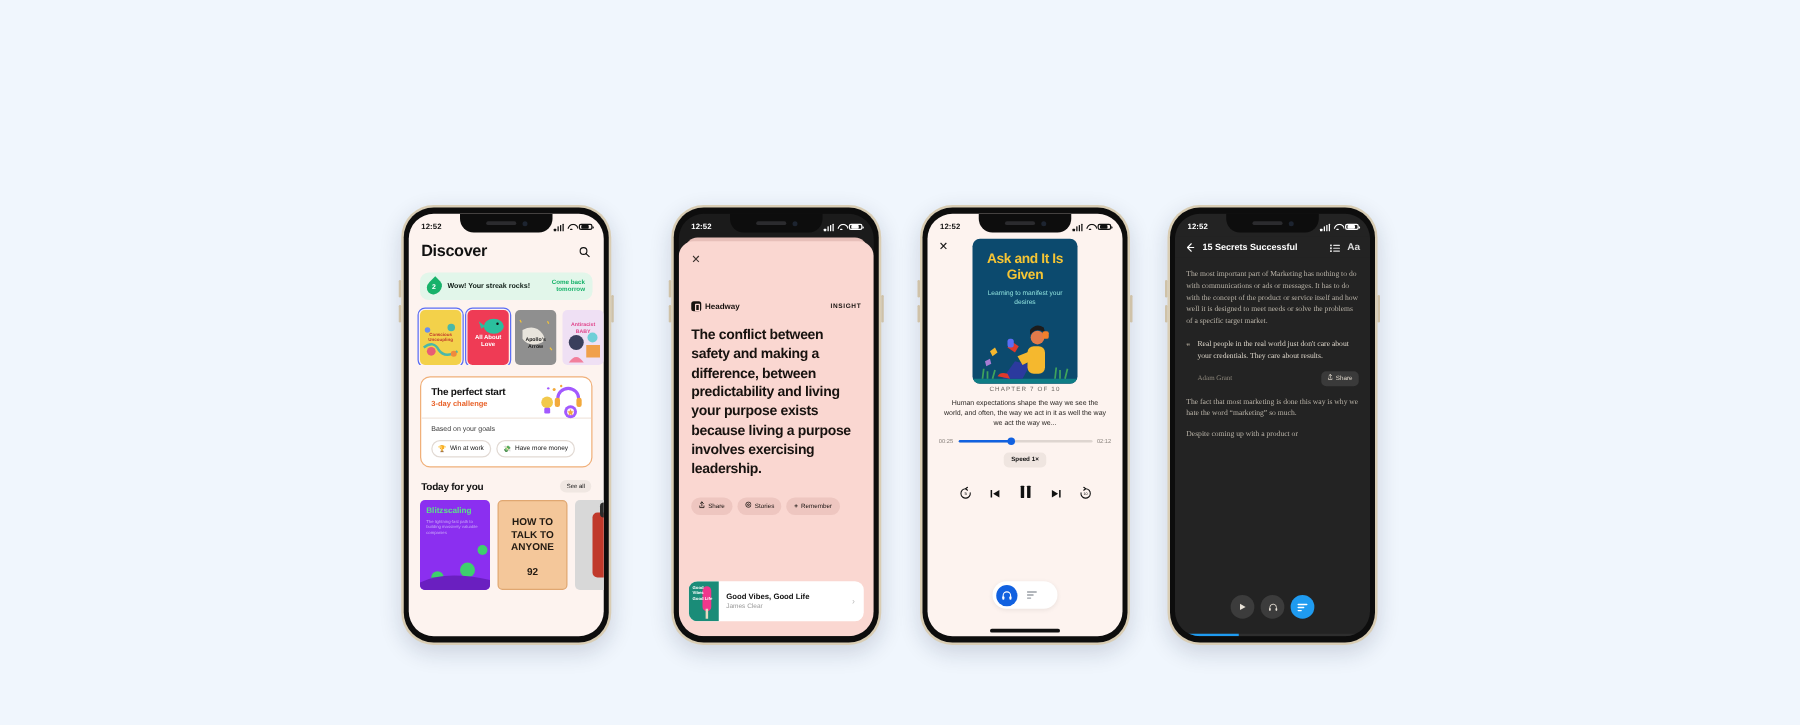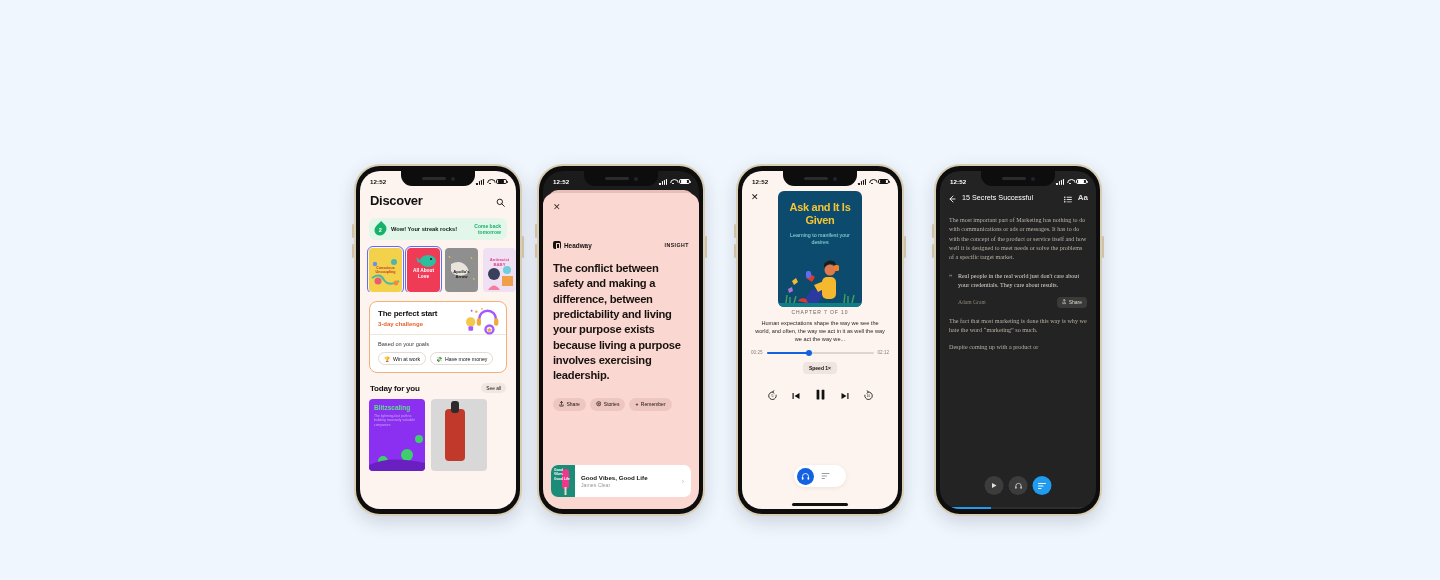--- a/index.html
+++ b/index.html
@@ -76,21 +76,21 @@
 
   .home-ind {
     position: absolute; bottom: 3.5px; left: 50%; transform: translateX(-50%);
     width: 56px; height: 2.6px; border-radius: 2px; z-index: 30;
   }
 
   
   .btn-side { position:absolute; background:#cfc2a8; border-radius:1px; }
 
   
-  #phone1 { left: 354px; top: 164px; }
+  #phone1 { left: 321px; top: 164px; }
   .p1 { background: #fdf3ef; color: #111; }
   .p1 .statusbar { color: #111; }
   .p1-top { padding: 20px 10px 0 10px; }
   .p1-search { position: absolute; right: 11px; top: 22px; }
   .p1-title { font-size: 13px; font-weight: bold; letter-spacing: -.3px; margin-top: 2px;}
   .streak {
     margin: 10px 9px 0 9px; background: #e2f6ea; border-radius: 7px;
     height: 22px; display:flex; align-items:center; gap:5px; padding: 0 6px;
   }
   .flame { width: 11px; height: 13px; background: #17b26a;
@@ -199,21 +199,21 @@
 
   
   #phone4 { left: 934px; top: 164px; }
   .p4 { background:#232323; color:#e8e2d8; }
   .p4 .statusbar{ color:#fff; }
   .p4-header {
     position:absolute; top:18px; left:0; right:0; height:17px;
     display:flex; align-items:center; gap:6px; padding: 0 8px;
     background:#232323; z-index:20;
   }
-  .p4-title { font-size: 7.2px; font-weight:normal; flex:1; white-space:nowrap; overflow:hidden; color:#fff;}
+  .p4-title { font-size: 7.2px; font-weight:bold; flex:1; white-space:nowrap; overflow:hidden; color:#fff;}
   .p4-body { position:absolute; top:36px; left:0; right:0; bottom:0; padding: 0 9px;
     font-family: "Liberation Serif", serif; }
   .p4-h { font-size: 8.2px; font-weight:bold; line-height:1.32; color:#f2ece1; letter-spacing:.1px;}
   .p4-p { font-size: 6.1px; line-height:1.52; color:#b8b2a7; margin-top: 9px;}
   .p4-quote { margin-top: 10px; padding-left: 9px; position:relative;}
   .p4-qmark { position:absolute; left:0; top:1px; font-size:6px; color:#8e887d;}
   .p4-qt { font-size: 6.1px; line-height:1.5; color:#ded7cb;}
   .p4-qfoot { display:flex; align-items:center; justify-content:space-between; margin-top:6px;}
   .p4-qa { font-size: 5.6px; color:#8b857a;}
   .p4-share { background:#3a3a3a; border-radius:4px; padding:2.5px 5px; font-size:5px;
@@ -356,20 +356,24 @@
         <div class="big-row">
           <div class="bigcover" style="background:#8b2ff0">
             <svg viewBox="0 0 56 72" style="position:absolute;inset:0;width:100%;height:100%">
               <circle cx="14" cy="62" r="5" fill="#3ecf6d"></circle>
                 <circle cx="38" cy="56" r="6" fill="#3ecf6d"></circle>
               <circle cx="50" cy="40" r="4" fill="#3ecf6d"></circle>
                 <path d="M0 66 q20 -10 56 -2 V72 H0z" fill="#6a1fc0"></path>
             </svg>
             <div style="position:relative;color:#5ce08a;font-size:6.5px;font-weight:bold;">Blitzscaling</div>
             <div style="position:relative;color:#c9a6f7;font-size:3.4px;margin-top:3px;line-height:1.3">The lightning-fast path to building massively valuable companies</div>
+          </div>
+          <div class="bigcover" style="background:#f4c79a;display:flex;flex-direction:column;align-items:center;justify-content:flex-start;padding-top:12px;border:1px solid #e0a771">
+            <div style="color:#221a12;font-size:8px;font-weight:bold;text-align:center;line-height:1.25">HOW TO TALK TO ANYONE</div>
+            <div style="color:#221a12;font-size:8px;font-weight:bold;margin-top:10px">92</div>
           </div>
           <div class="bigcover" style="background:#d8d8d8">
             <svg viewBox="0 0 56 72" style="position:absolute;inset:0;width:100%;height:100%">
               <rect x="14" y="10" width="20" height="52" rx="4" fill="#c0392b"></rect>
               <rect x="20" y="2" width="8" height="12" rx="3" fill="#2b2b2b"></rect>
             </svg>
           </div>
         </div>
 
       </div>

